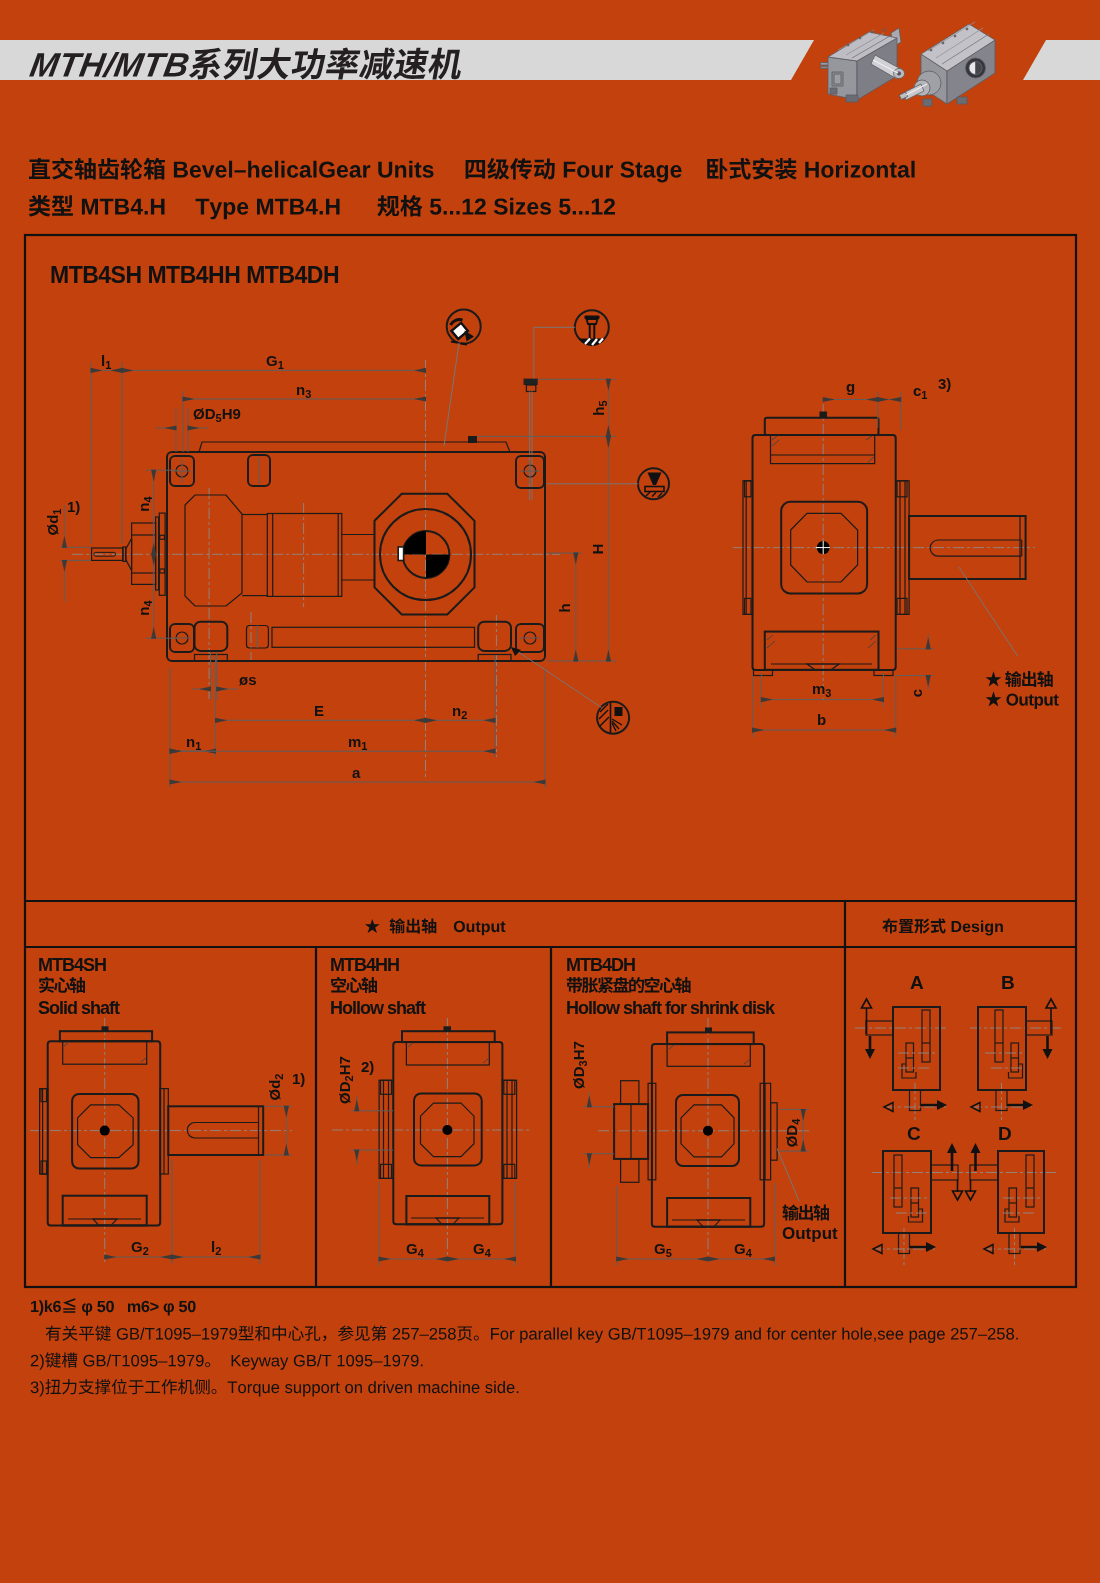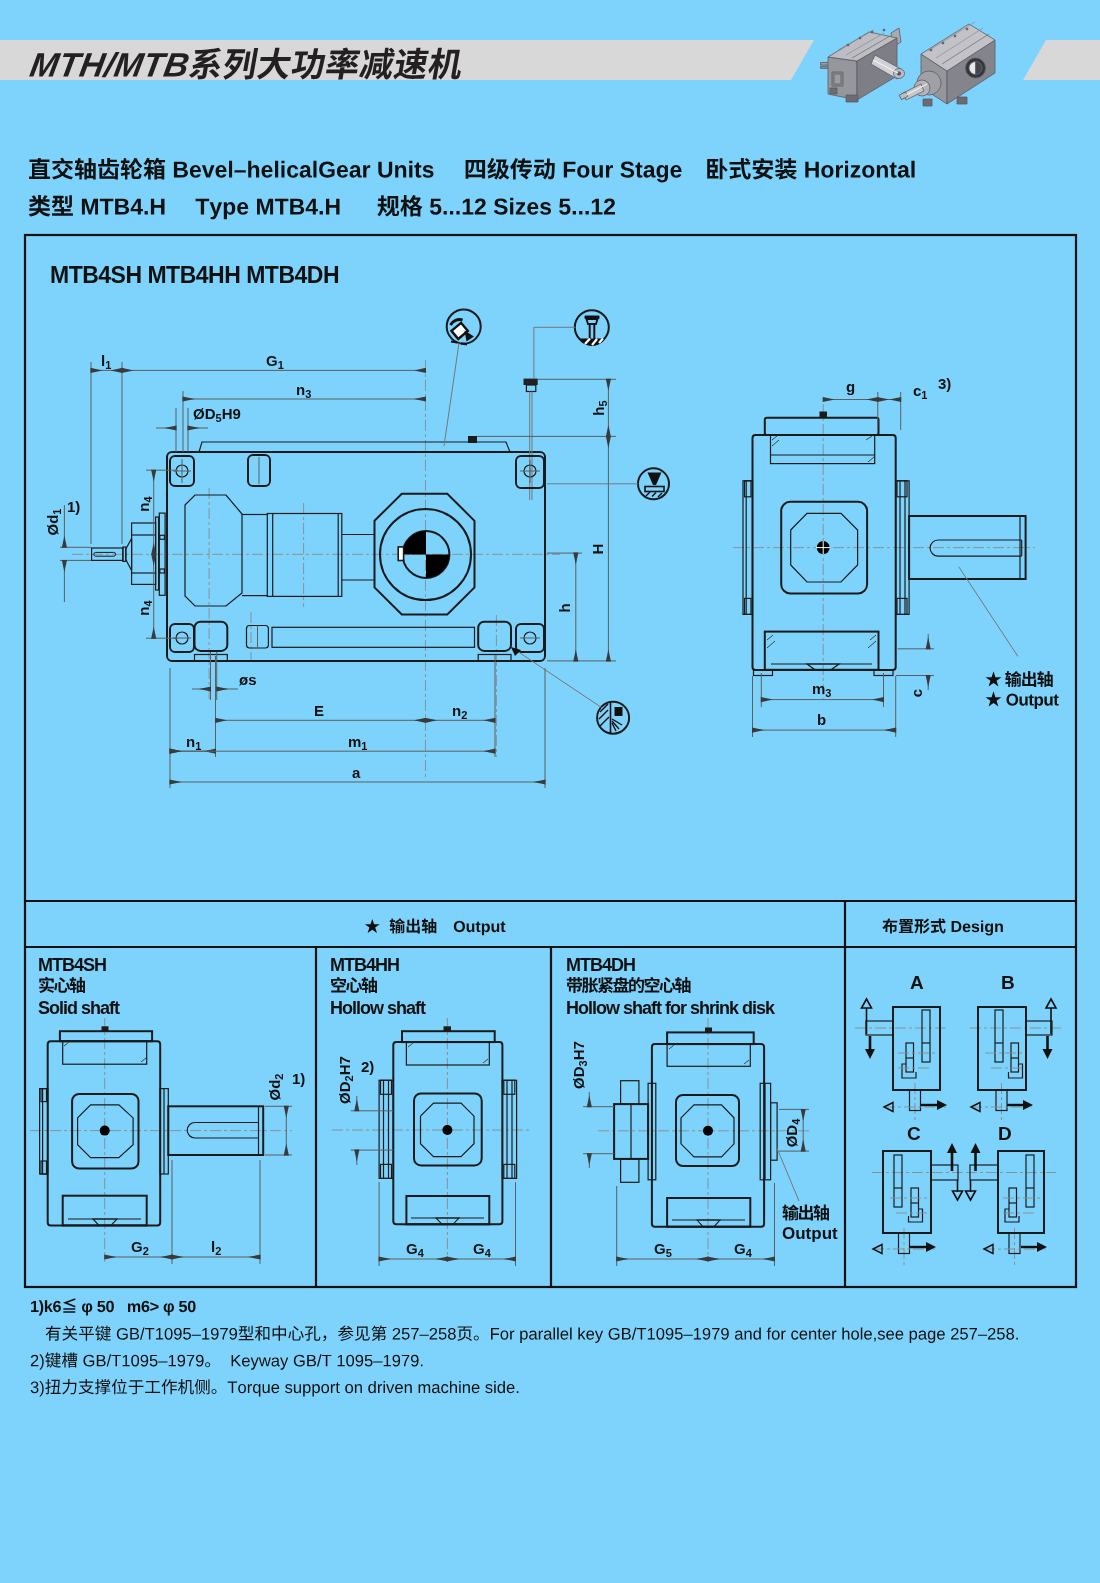--- a/index.html
+++ b/index.html
@@ -1,15 +1,15 @@
 <!DOCTYPE html>
 <html><head><meta charset="utf-8">
 <style>
 html,body{margin:0;padding:0;background:#fff}
-.page{position:relative;width:1100px;height:1583px;background:#7dd3fc;overflow:hidden;
+.page{position:relative;width:1100px;height:1583px;background:#c2410c;overflow:hidden;
  font-family:"Liberation Sans",sans-serif}
 svg{position:absolute;left:0;top:0}
 </style></head>
 <body>
 <div class="page">
 <svg width="1100" height="1583" viewBox="0 0 1100 1583">
 <defs>
 <marker id="ae" markerWidth="13" markerHeight="8" refX="12" refY="4" orient="auto" markerUnits="userSpaceOnUse">
           <path d="M0.5,4 L12.5,1.4 L12.5,6.6 z" fill="#3a3a3a"></path>
         </marker>

